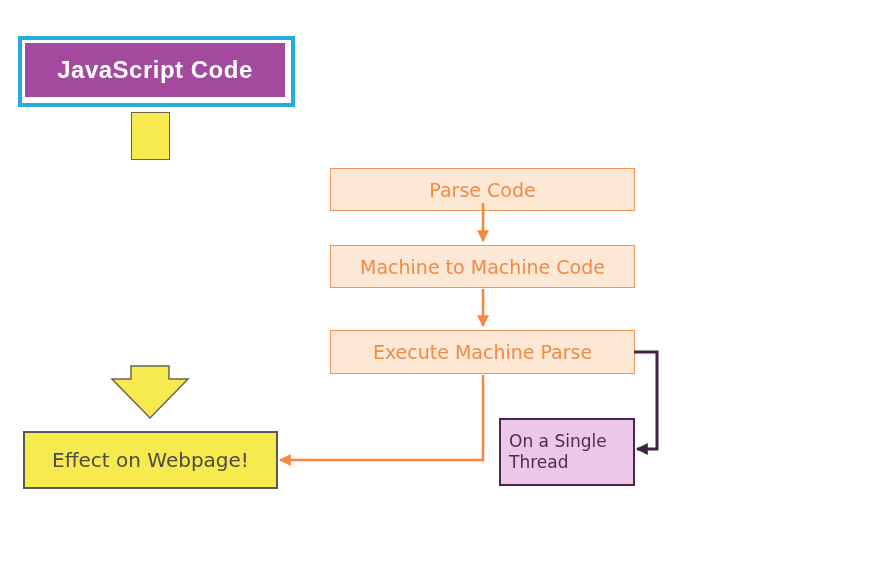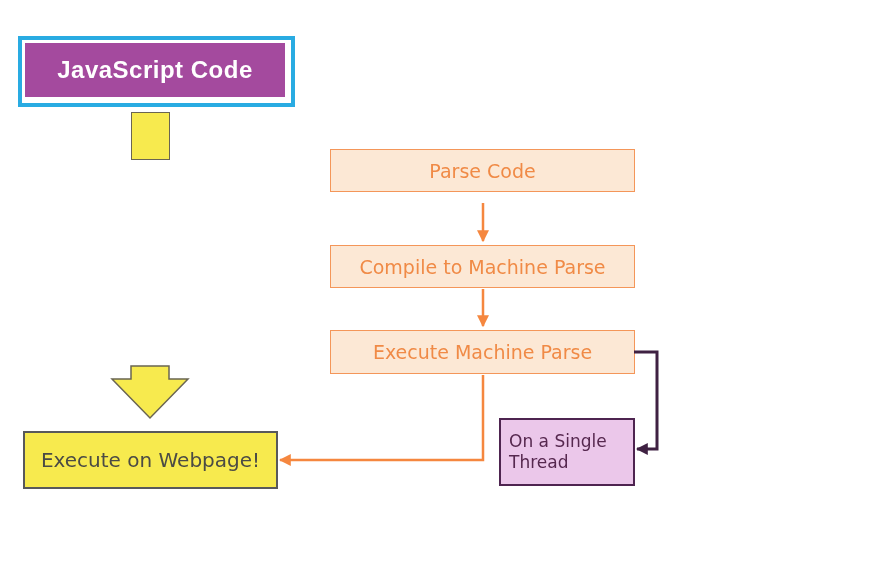--- a/index.html
+++ b/index.html
@@ -59,21 +59,21 @@
     font-size:20px;
   }
 
   .step{
     left:330px;width:305px;height:43px;
     background:var(--peach-fill);
     border:1.5px solid var(--peach-border);
     color:var(--peach-text);
     font-size:19px;
   }
-  .step.parse{top:149px;}
+  .step.parse{top:168px;}
   .step.compile{top:245px;}
   .step.execute{top:330px;height:44px;}
 
   .thread{
     left:499px;top:418px;width:136px;height:68px;
     background:var(--thread-fill);
     border:2px solid var(--thread-border);
     color:var(--thread-text);
     font-size:17px;
     line-height:1.25;
@@ -101,29 +101,29 @@
   </svg>
 
   <div class="node js-code-outer">
     <div class="js-code-inner">
       <span class="js-code-label">JavaScript Code</span>
     </div>
   </div>
 
 
   <div class="node effect">
-    <span>Execute on Webpage!</span>
+    <span>Effect on Webpage!</span>
   </div>
 
   <div class="node step parse">
     <span>Parse Code</span>
   </div>
 
   <div class="node step compile">
-    <span>Compile to Machine Parse</span>
+    <span>Machine to Machine Code</span>
   </div>
 
   <div class="node step execute">
     <span>Execute Machine Parse</span>
   </div>
 
   <div class="node thread">
     <span>On a Single Thread</span>
   </div>
 

